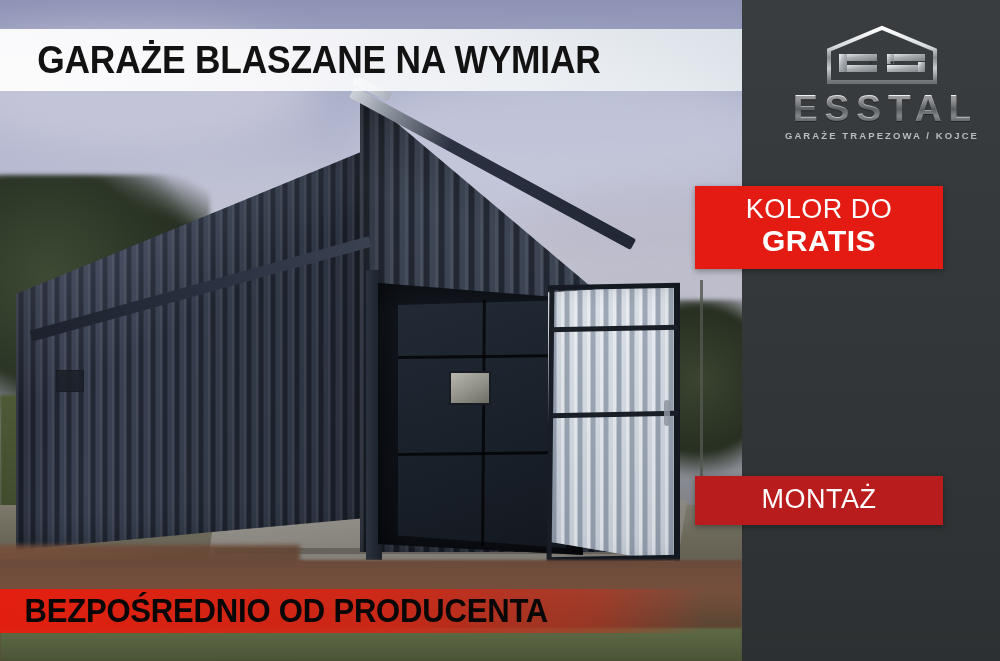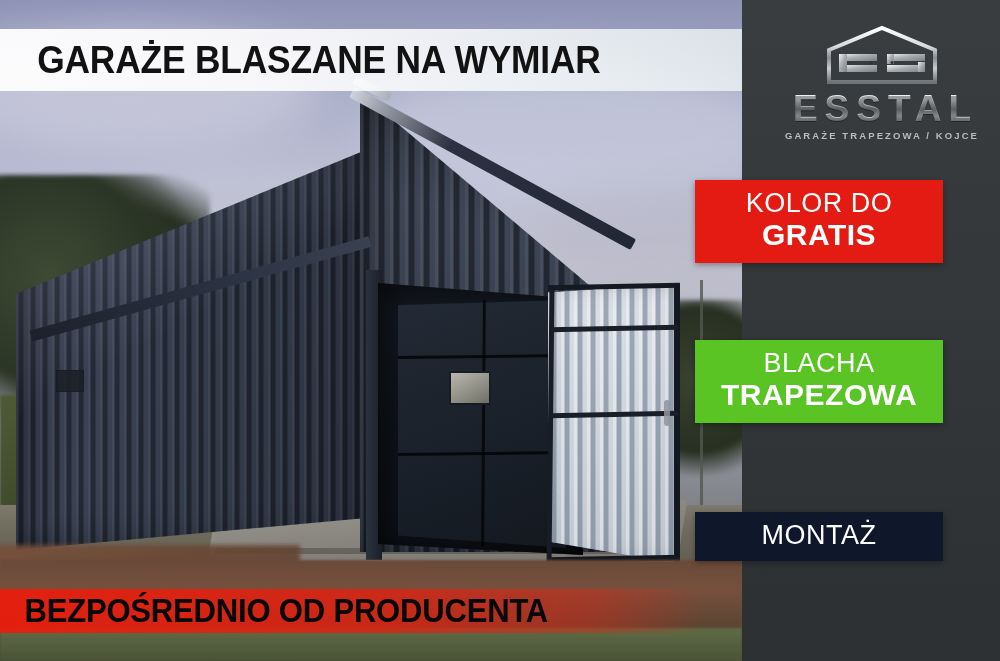--- a/index.html
+++ b/index.html
@@ -256,23 +256,23 @@
     padding:9px 0 11px 0;
     text-align:center;color:#ffffff;
     box-shadow:0 2px 6px rgba(0,0,0,.35);
   }
   .badge .l1{
     display:block;font-size:27px;font-weight:400;letter-spacing:.5px;line-height:1.08;
   }
   .badge .l2{
     display:block;font-size:30px;font-weight:bold;letter-spacing:.5px;line-height:1.12;
   }
-  #badge-kolor{top:180px;background:#e31b13;}
+  #badge-kolor{top:186px;background:#e31b13;}
   #badge-blacha{top:340px;background:#5bc425;}
-  #badge-montaz{top:512px;background:#0f172a;}
+  #badge-montaz{top:476px;background:#b91c1c;}
 
   
   .headline-band{
     position:absolute;left:0;top:29px;width:742px;height:62px;
     background:linear-gradient(90deg,rgba(255,255,255,.94) 0%,rgba(252,252,253,.90) 45%,rgba(236,243,243,.80) 100%);
   }
   .headline{
     position:absolute;left:0;top:29px;width:742px;height:62px;
     display:flex;align-items:center;justify-content:center;
     padding-right:112px;box-sizing:border-box;
@@ -388,24 +388,20 @@
     </div>
     <div class="logo-word">ESSTAL</div>
     <div class="logo-tag">GARAŻE TRAPEZOWA / KOJCE</div>
   </div>
 
   <div class="badge" id="badge-kolor">
     <span class="l1">KOLOR DO</span>
     <span class="l2">GRATIS</span>
   </div>
 
-  <div class="badge" id="badge-blacha">
-    <span class="l1">BLACHA</span>
-    <span class="l2">TRAPEZOWA</span>
-  </div>
 
   <div class="badge" id="badge-montaz">
     <span class="l1">MONTAŻ</span>
   </div>
 
   <div class="headline-band"></div>
   <div class="headline">GARAŻE BLASZANE NA WYMIAR</div>
 
   <div class="bottom-band"></div>
   <div class="bottom-text">BEZPOŚREDNIO OD PRODUCENTA</div>

